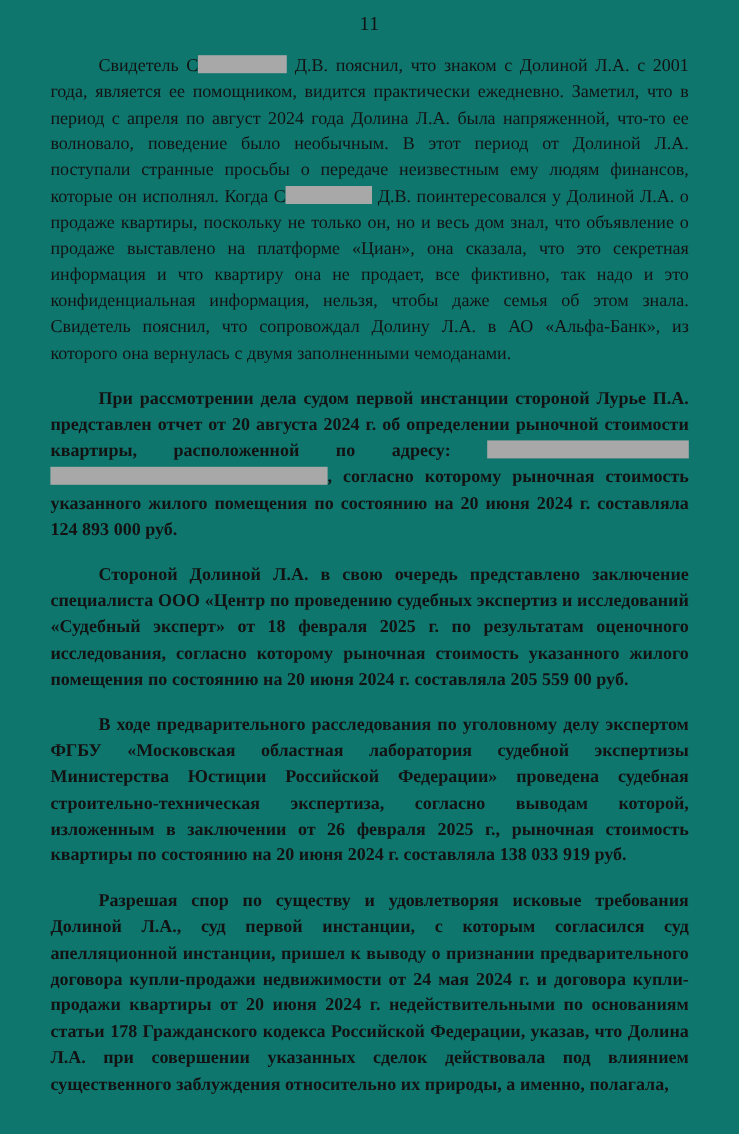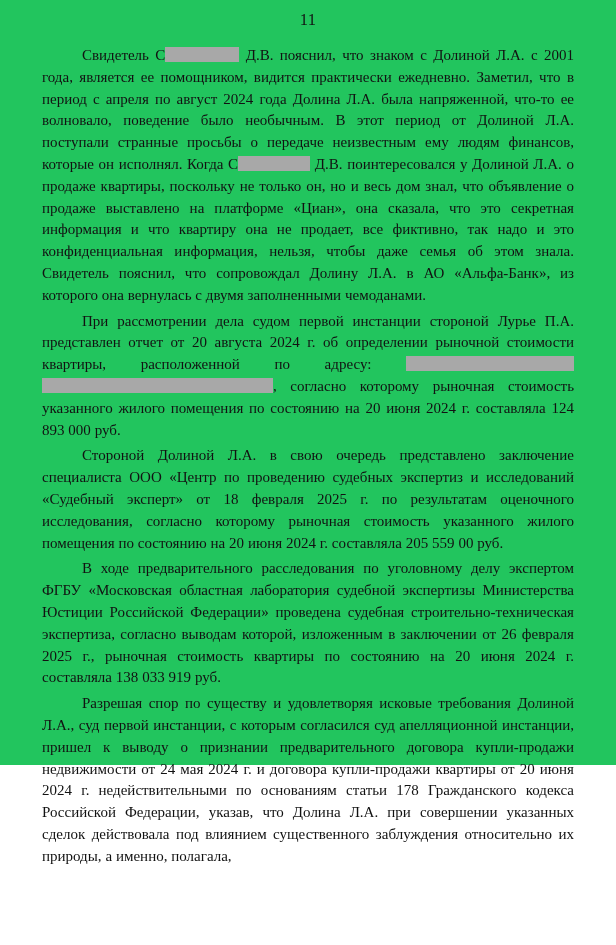--- a/index.html
+++ b/index.html
@@ -10,22 +10,22 @@
   body {
     width: 616px;
     height: 945px;
     overflow: hidden;
     font-family: "Liberation Serif", "DejaVu Serif", serif;
     color: #121212;
   }
   .page {
     position: relative;
     width: 616px;
-    height: 765px;
-    background: #22c55e;
+    height: 945px;
+    background: #0f766e;
     box-sizing: border-box;
   }
   .page-number {
     position: absolute;
     top: 10px;
     left: 0;
     width: 616px;
     text-align: center;
     font-size: 16.5px;
     line-height: 20px;
@@ -41,21 +41,22 @@
     margin: 0 0 0 0;
     text-align: justify;
     text-justify: inter-word;
     text-indent: 40px;
     font-size: 15px;
     line-height: 21.8px;
     word-spacing: 0.1px;
     hyphens: none;
   }
   p.para + p.para {
-    margin-top: 4px;
+    margin-top: 16px;
+    font-weight: bold;
   }
   .redact {
     display: inline-block;
     vertical-align: -2px;
     background: #a8a8a8;
     height: 15px;
     border-radius: 0;
   }
   .redact-name { width: 74px; }
   .redact-name2 { width: 72px; }

